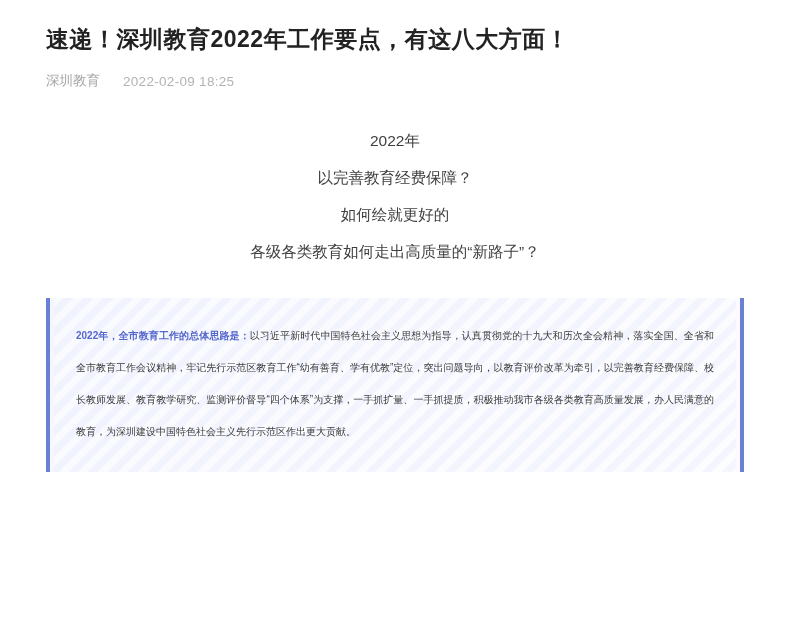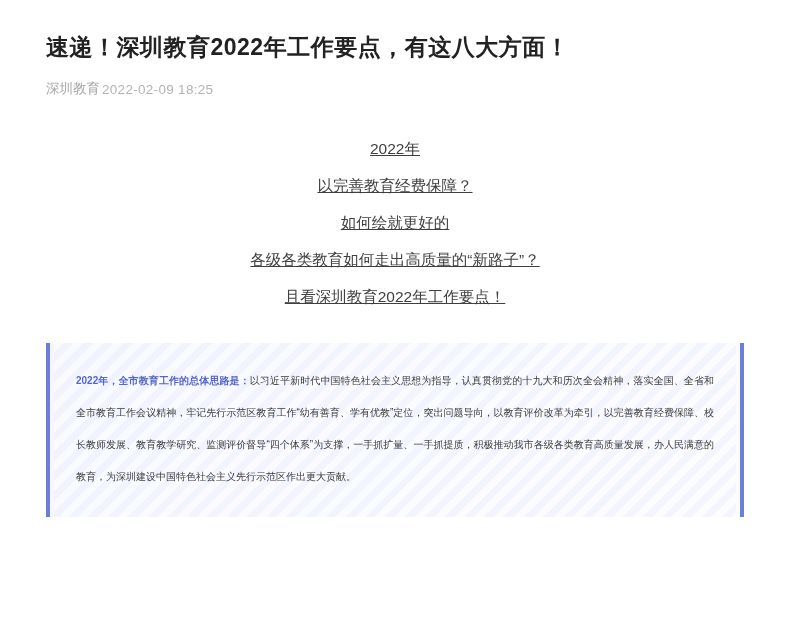--- a/index.html
+++ b/index.html
@@ -12,56 +12,55 @@
     background: #ffffff;
     font-family: "Liberation Sans", sans-serif;
     color: #333333;
     overflow: hidden;
   }
   .page {
     width: 790px;
     height: 454px;
     position: relative;
     box-sizing: border-box;
-    padding: 8px 46px;
+    padding: 0 46px;
   }
   .article-title {
     font-size: 23px;
     font-weight: bold;
     color: #222222;
     letter-spacing: 0.5px;
     margin: 0;
     padding-top: 22px;
     line-height: 34px;
   }
   .meta-row {
     margin-top: 16px;
     display: flex;
     align-items: center;
-    gap: 2px;
+    gap: 23px;
     font-size: 13.5px;
     color: #a6a6a6;
   }
   .meta-source {
     color: #a6a6a6;
   }
   .meta-time {
     color: #b3b3b3;
     letter-spacing: 0.3px;
   }
   .lede {
     margin-top: 32px;
     text-align: center;
     color: #3f3f3f;
     font-size: 15.5px;
     line-height: 37px;
   }
   .lede p {
     margin: 0;
-    text-decoration: underline;
   }
   .quote-block {
     margin-top: 28px;
     position: relative;
     background: linear-gradient(135deg, #f4f6ff 0%, #f7f8ff 40%, #fbfbff 100%);
     background-color: #f5f6fd;
     border-left: 4px solid #6b7fd7;
     border-right: 4px solid #6b7fd7;
     padding: 22px 26px 24px 26px;
     box-sizing: border-box;
@@ -104,21 +103,20 @@
   <div class="meta-row">
     <span class="meta-source">深圳教育</span>
     <span class="meta-time">2022-02-09 18:25</span>
   </div>
 
   <div class="lede">
     <p>2022年</p>
     <p>以完善教育经费保障？</p>
     <p>如何绘就更好的</p>
     <p>各级各类教育如何走出高质量的“新路子”？</p>
-    <p>且看深圳教育2022年工作要点！</p>
   </div>
 
   <div class="quote-block">
     <div class="quote-inner">
       <span class="quote-lead">2022年，全市教育工作的总体思路是：</span><span>以习近平新时代中国特色社会主义思想为指导，认真贯彻党的十九大和历次全会精神，落实全国、全省和全市教育工作会议精神，牢记先行示范区教育工作“幼有善育、学有优教”定位，突出问题导向，以教育评价改革为牵引，以完善教育经费保障、校长教师发展、教育教学研究、监测评价督导“四个体系”为支撑，一手抓扩量、一手抓提质，积极推动我市各级各类教育高质量发展，办人民满意的教育，为深圳建设中国特色社会主义先行示范区作出更大贡献。</span>
     </div>
   </div>
 
 </div>
 

